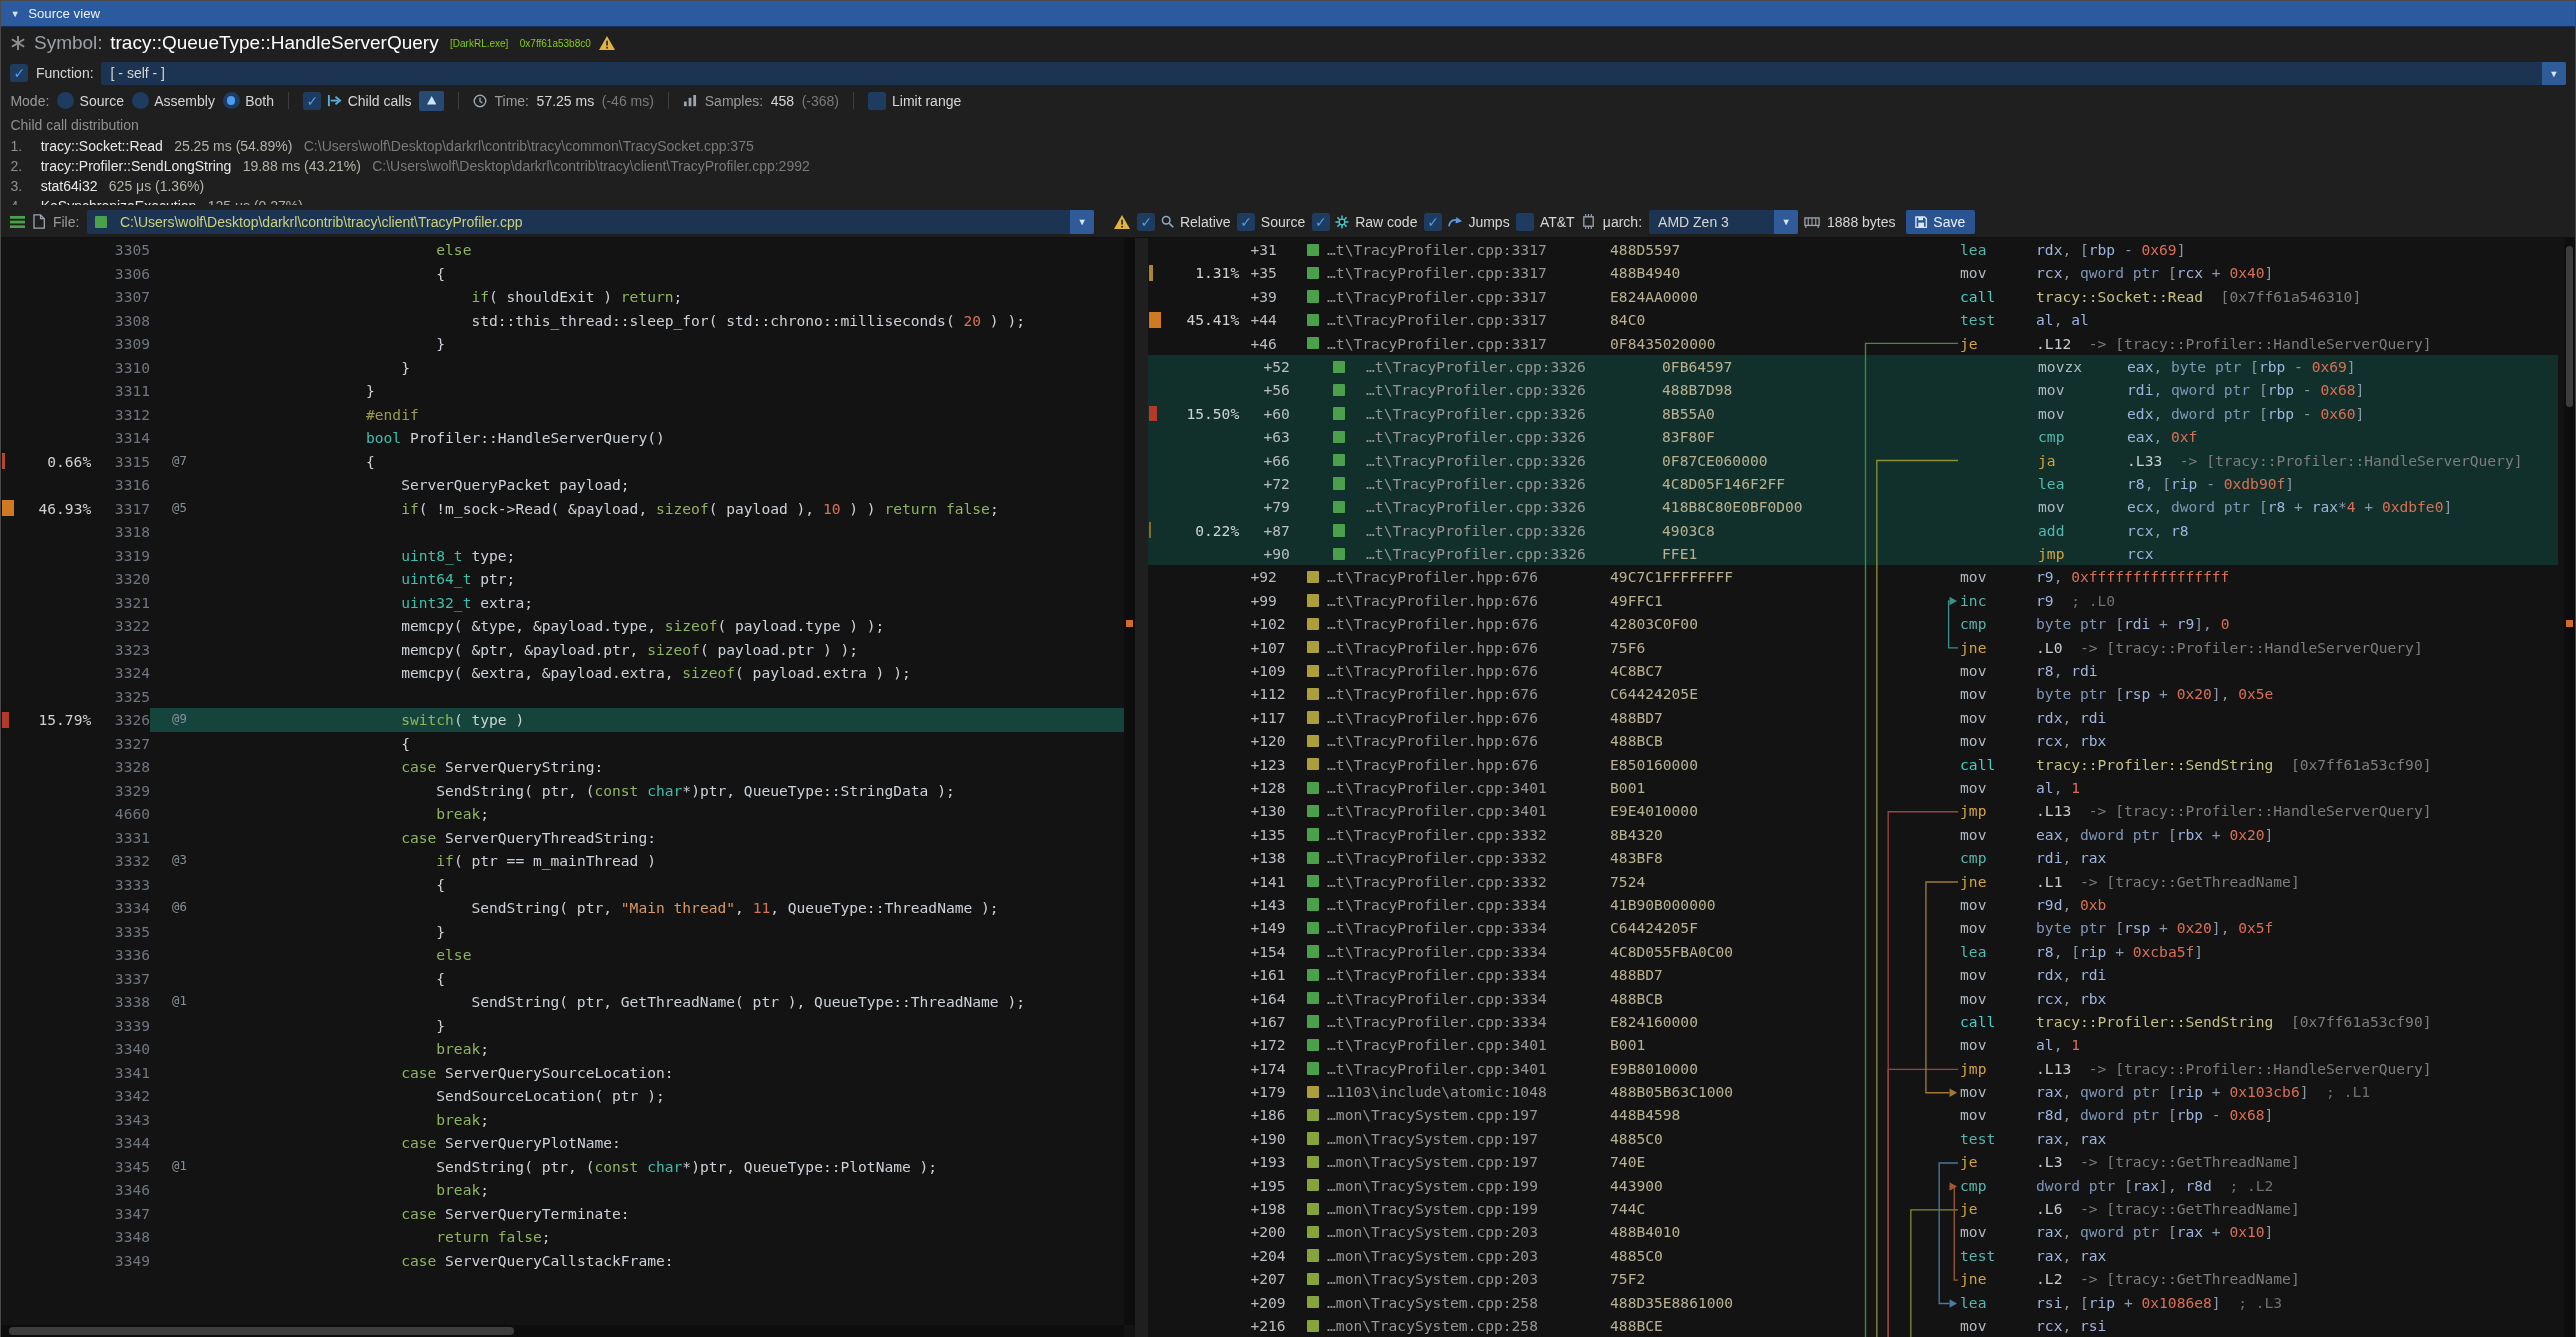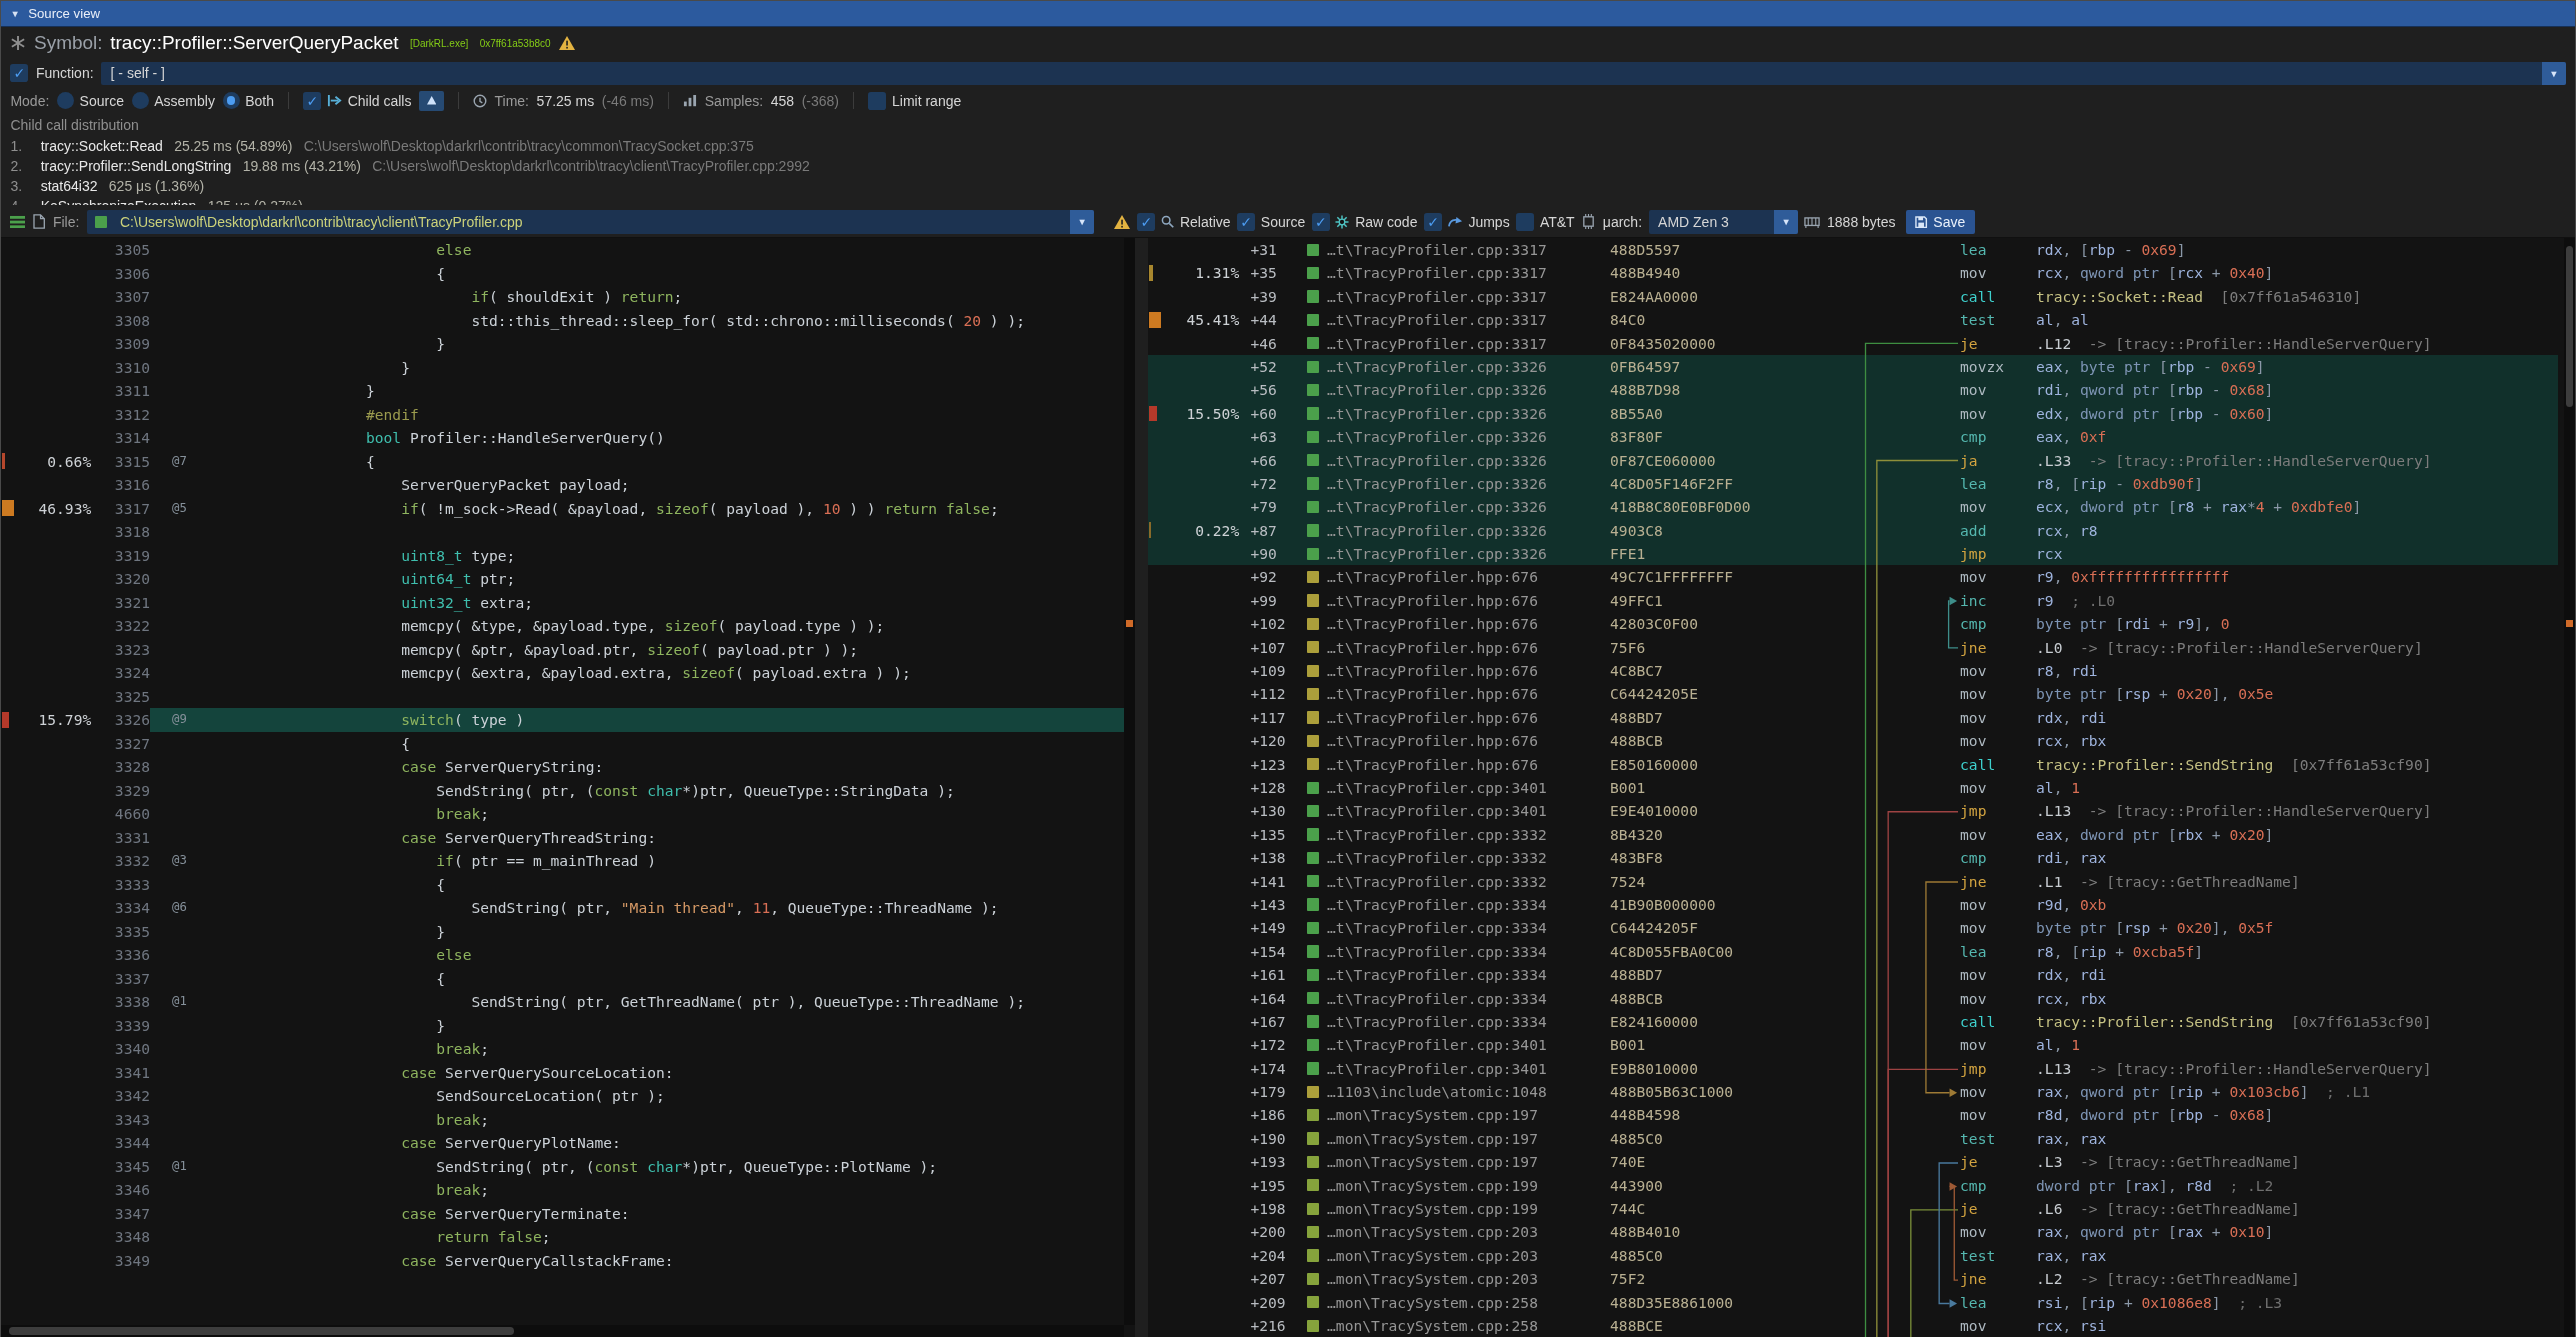--- a/index.html
+++ b/index.html
@@ -50,21 +50,21 @@
   .srow{display:flex;height:23.5px;line-height:23.5px;font-family:"DejaVu Sans Mono","Liberation Mono",monospace;font-size:14.6px;position:relative;white-space:pre;}
   .srow.hl{background:linear-gradient(90deg,rgba(0,0,0,0) 149px,#14443c 149px);}
   .sbar{position:absolute;left:0.9px;top:3.8px;bottom:3.8px;}
   .spct{width:94px;text-align:right;color:#ced2d6;padding-right:3.8px;}
   .snum{width:55px;text-align:right;color:#6f7680;}
   .sbadge{width:59px;text-align:center;color:#85909a;font-size:12.3px;}
   .scode{padding-left:157px;color:#ccd2d8;}
   .c-kw{color:#8fb55f;} .c-ty{color:#3fbfae;} .c-str{color:#d79a66;} .c-num{color:#d96f55;} .c-pre{color:#9b9b4e;}
   
   .arow{display:flex;align-items:center;height:23.4px;line-height:23.4px;font-family:"DejaVu Sans Mono","Liberation Mono",monospace;font-size:14.6px;position:relative;white-space:pre;}
-  .arow.ahl{background:#11302b;}
+  .arow.ahl{background:#11302b;gap:13px;}
   .abar{position:absolute;left:0.9px;top:3.8px;bottom:3.8px;}
   .a-pct{width:91px;text-align:right;color:#ced2d6;flex:none;}
   .a-off{width:68px;padding-left:11.3px;color:#b9bdc2;flex:none;}
   .a-sq{width:12.3px;height:12.3px;border-radius:0.9px;flex:none;margin-right:7.6px;}
   .a-loc{width:283px;color:#969696;flex:none;overflow:hidden;}
   .a-bytes{width:246px;color:#b9b092;flex:none;}
   .a-jmp{width:104px;flex:none;}
   .a-mn{width:76px;flex:none;}
   .a-ops{flex:1;color:#8b98a8;overflow:hidden;}
   .mn-mov{color:#aeb9c1;} .mn-alu{color:#55b8b0;} .mn-call{color:#3ed0cd;} .mn-jmp{color:#d3a440;}
@@ -93,21 +93,21 @@
     <span>
       <svg width="16" height="16" viewBox="0 0 17 17">
           <g stroke="#8f8f8f" stroke-width="2">
             <line x1="8.5" y1="1" x2="8.5" y2="16"></line>
             <line x1="2" y1="4.5" x2="15" y2="12.5"></line>
             <line x1="15" y1="4.5" x2="2" y2="12.5"></line>
           </g>
         </svg>
     </span>
     <span class="sym-label">Symbol:</span>
-    <span class="sym-name">tracy::Profiler::ServerQueryPacket</span>
+    <span class="sym-name">tracy::QueueType::HandleServerQuery</span>
     <span class="sym-meta">[DarkRL.exe]</span>
     <span class="sym-meta">0x7ff61a53b8c0</span>
     <span>
       <svg width="18" height="16" viewBox="0 0 19 17">
           <path d="M9.5 1 L18 16 H1 Z" fill="#e3b341"></path>
           <rect x="8.7" y="6" width="1.7" height="5.2" fill="#1f1f1f"></rect>
           <rect x="8.7" y="12.6" width="1.7" height="1.8" fill="#1f1f1f"></rect>
         </svg>
     </span>
   </div>

